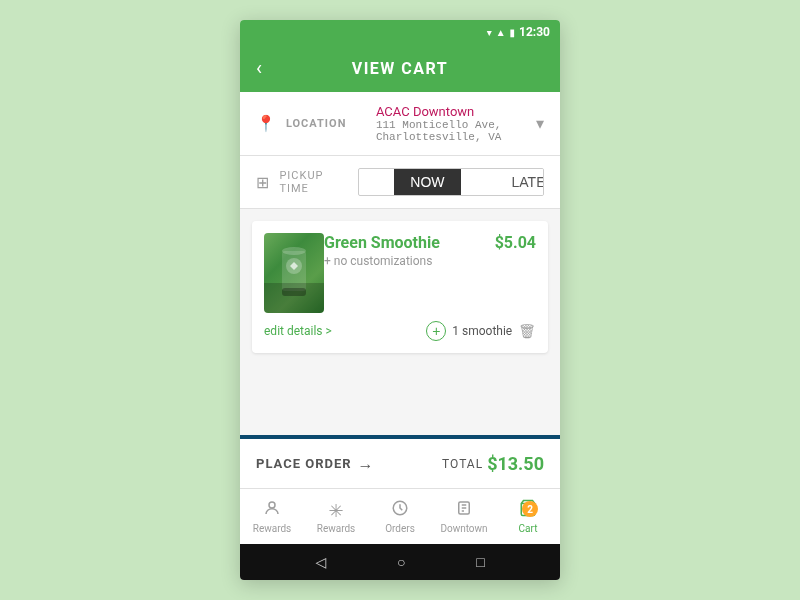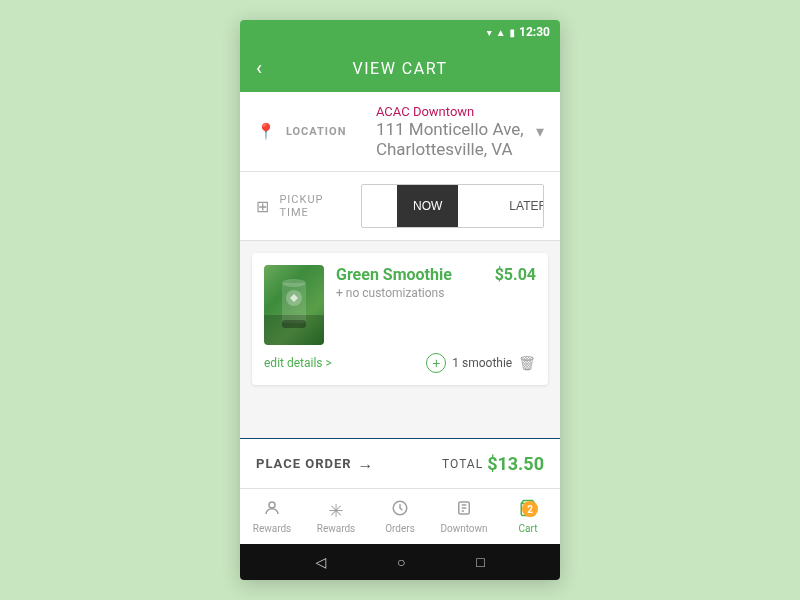--- a/index.html
+++ b/index.html
@@ -59,21 +59,21 @@
     .header-back {
       position: absolute;
       left: 16px;
       color: white;
       font-size: 20px;
       cursor: pointer;
     }
     .header-title {
       color: white;
       font-size: 16px;
-      font-weight: normal;
+      font-weight: bold;
       letter-spacing: 1.5px;
       text-transform: uppercase;
     }
     
     .content {
       flex: 1;
       background: #f5f5f5;
       overflow-y: auto;
       display: flex;
       flex-direction: column;
@@ -100,22 +100,23 @@
       width: 80px;
     }
     .location-info {
       flex: 1;
     }
     .location-name {
       font-size: 13px;
       color: #be185d;
     }
     .location-address {
-      font-size: 17px;
+      font-size: 11px;
       color: #888;
+      font-family: Liberation Mono, monospace;
     }
     .location-chevron {
       color: #9e9e9e;
       font-size: 16px;
     }
     
     .pickup-row {
       background: white;
       padding: 12px 16px;
       display: flex;
@@ -135,22 +136,22 @@
       text-transform: uppercase;
       width: 80px;
     }
     .pickup-buttons {
       display: flex;
       border: 1px solid #ccc;
       border-radius: 2px;
       overflow: hidden;
     }
     .pickup-btn {
-      padding: 14px 16px;
-      font-size: 12px;
+      padding: 5px 16px;
+      font-size: 14px;
       cursor: pointer;
       background: white;
       color: #555;
       border: none;
       outline: none;
       margin-left: 35px;
     }
     .pickup-btn.active {
       background: #333;
       color: white;
@@ -163,21 +164,21 @@
     .cart-item-card {
       background: white;
       margin: 12px;
       border-radius: 4px;
       padding: 12px;
       box-shadow: 0 1px 3px rgba(0,0,0,0.1);
     }
     .cart-item-top {
       display: flex;
       align-items: flex-start;
-      gap: 12px;
+      gap: 0;
     }
     .smoothie-img {
       width: 60px;
       height: 80px;
       background: linear-gradient(135deg, #6aaa5a, #3d8b3d, #5a9e4a, #2d7a2d);
       border-radius: 4px;
       display: flex;
       align-items: center;
       justify-content: center;
       flex-shrink: 0;
@@ -253,21 +254,21 @@
       font-size: 14px;
       cursor: pointer;
       background: none;
       border: none;
     }
     
     .spacer { flex: 1; }
     
     .place-order-bar {
       background: white;
-      border-top: 1px solid #0c4a6e;
+      border-top: 4px solid #0c4a6e;
       padding: 14px 16px;
       display: flex;
       align-items: center;
     }
     .place-order-text {
       color: #555;
       font-size: 13px;
       font-weight: bold;
       letter-spacing: 1px;
       text-transform: uppercase;

